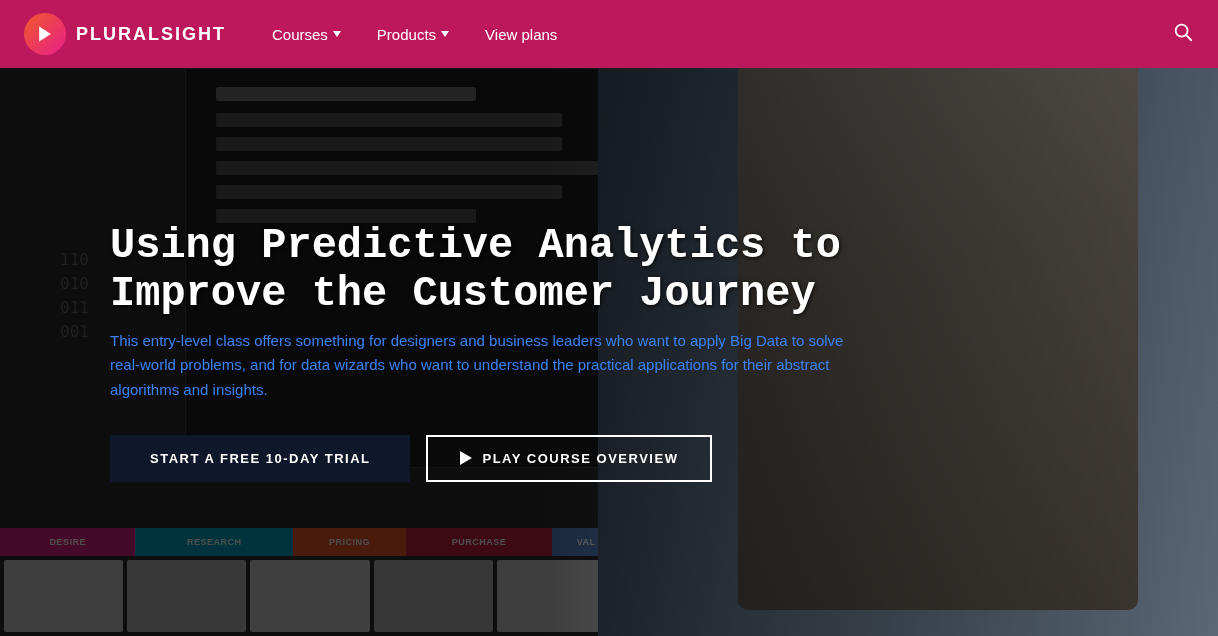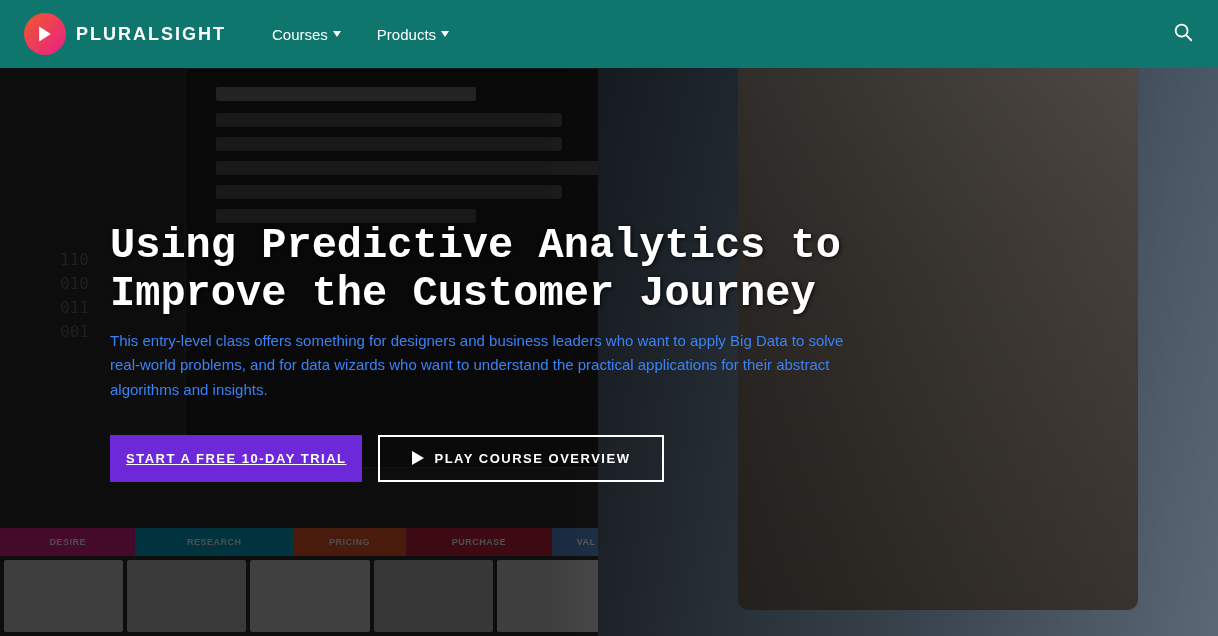--- a/index.html
+++ b/index.html
@@ -1,21 +1,21 @@
 <!DOCTYPE html>
 <html><head>
   <meta charset="utf-8">
   <style>
     * { margin: 0; padding: 0; box-sizing: border-box; }
     body { width: 1218px; height: 636px; overflow: hidden; font-family: 'Arial', sans-serif; background: #1a1a1a; }
 
     
     nav {
       position: absolute; top: 0; left: 0; width: 100%; height: 68px;
-      background: #0f766e; display: flex; align-items: center;
+      background: #be185d; display: flex; align-items: center;
       padding: 0 24px; z-index: 100;
     }
     .logo-area {
       display: flex; align-items: center; gap: 10px; margin-right: 32px;
     }
     .logo-icon {
       width: 42px; height: 42px; border-radius: 50%;
       background: linear-gradient(135deg, #f05a28 0%, #e91e8c 100%);
       display: flex; align-items: center; justify-content: center;
     }
@@ -132,23 +132,23 @@
       color: #fff; font-weight: 600;
     }
     .course-description {
       font-size: 15px; color: #3b82f6; line-height: 1.65;
       max-width: 750px; margin-bottom: 32px;
     }
     .cta-buttons {
       display: flex; gap: 16px; align-items: center;
     }
     .btn-trial {
-      background: #6d28d9; color: #fff; border: none;
-      padding: 16px 16px; font-size: 13px; font-weight: 700;
-      letter-spacing: 1.5px; cursor: pointer; text-transform: uppercase; text-decoration: underline;
+      background: #0f172a; color: #fff; border: none;
+      padding: 16px 40px; font-size: 13px; font-weight: 700;
+      letter-spacing: 1.5px; cursor: pointer; text-transform: uppercase;
     }
     .btn-play {
       background: transparent; color: #fff; border: 2px solid #fff;
       padding: 14px 32px; font-size: 13px; font-weight: 700;
       letter-spacing: 1.5px; cursor: pointer; text-transform: uppercase;
       display: flex; align-items: flex-start; gap: 10px;
     }
     .play-triangle {
       width: 0; height: 0;
       border-top: 7px solid transparent;
@@ -207,20 +207,23 @@
     </div>
     <div class="nav-links">
       <a class="nav-item">
         <span>Courses</span>
         <span class="chevron-down"></span>
       </a>
       <a class="nav-item">
         <span>Products</span>
         <span class="chevron-down"></span>
       </a>
+      <a class="nav-item">
+        <span>View plans</span>
+      </a>
     </div>
     <div class="nav-search">
       <svg viewBox="0 0 24 24">
         <circle cx="10.5" cy="10.5" r="6.5" fill="none" stroke="white" stroke-width="2"></circle>
         <line x1="15.5" y1="15.5" x2="21" y2="21" stroke="white" stroke-width="2" stroke-linecap="round"></line>
       </svg>
     </div>
   </nav>
 
   <div class="hero-content">

